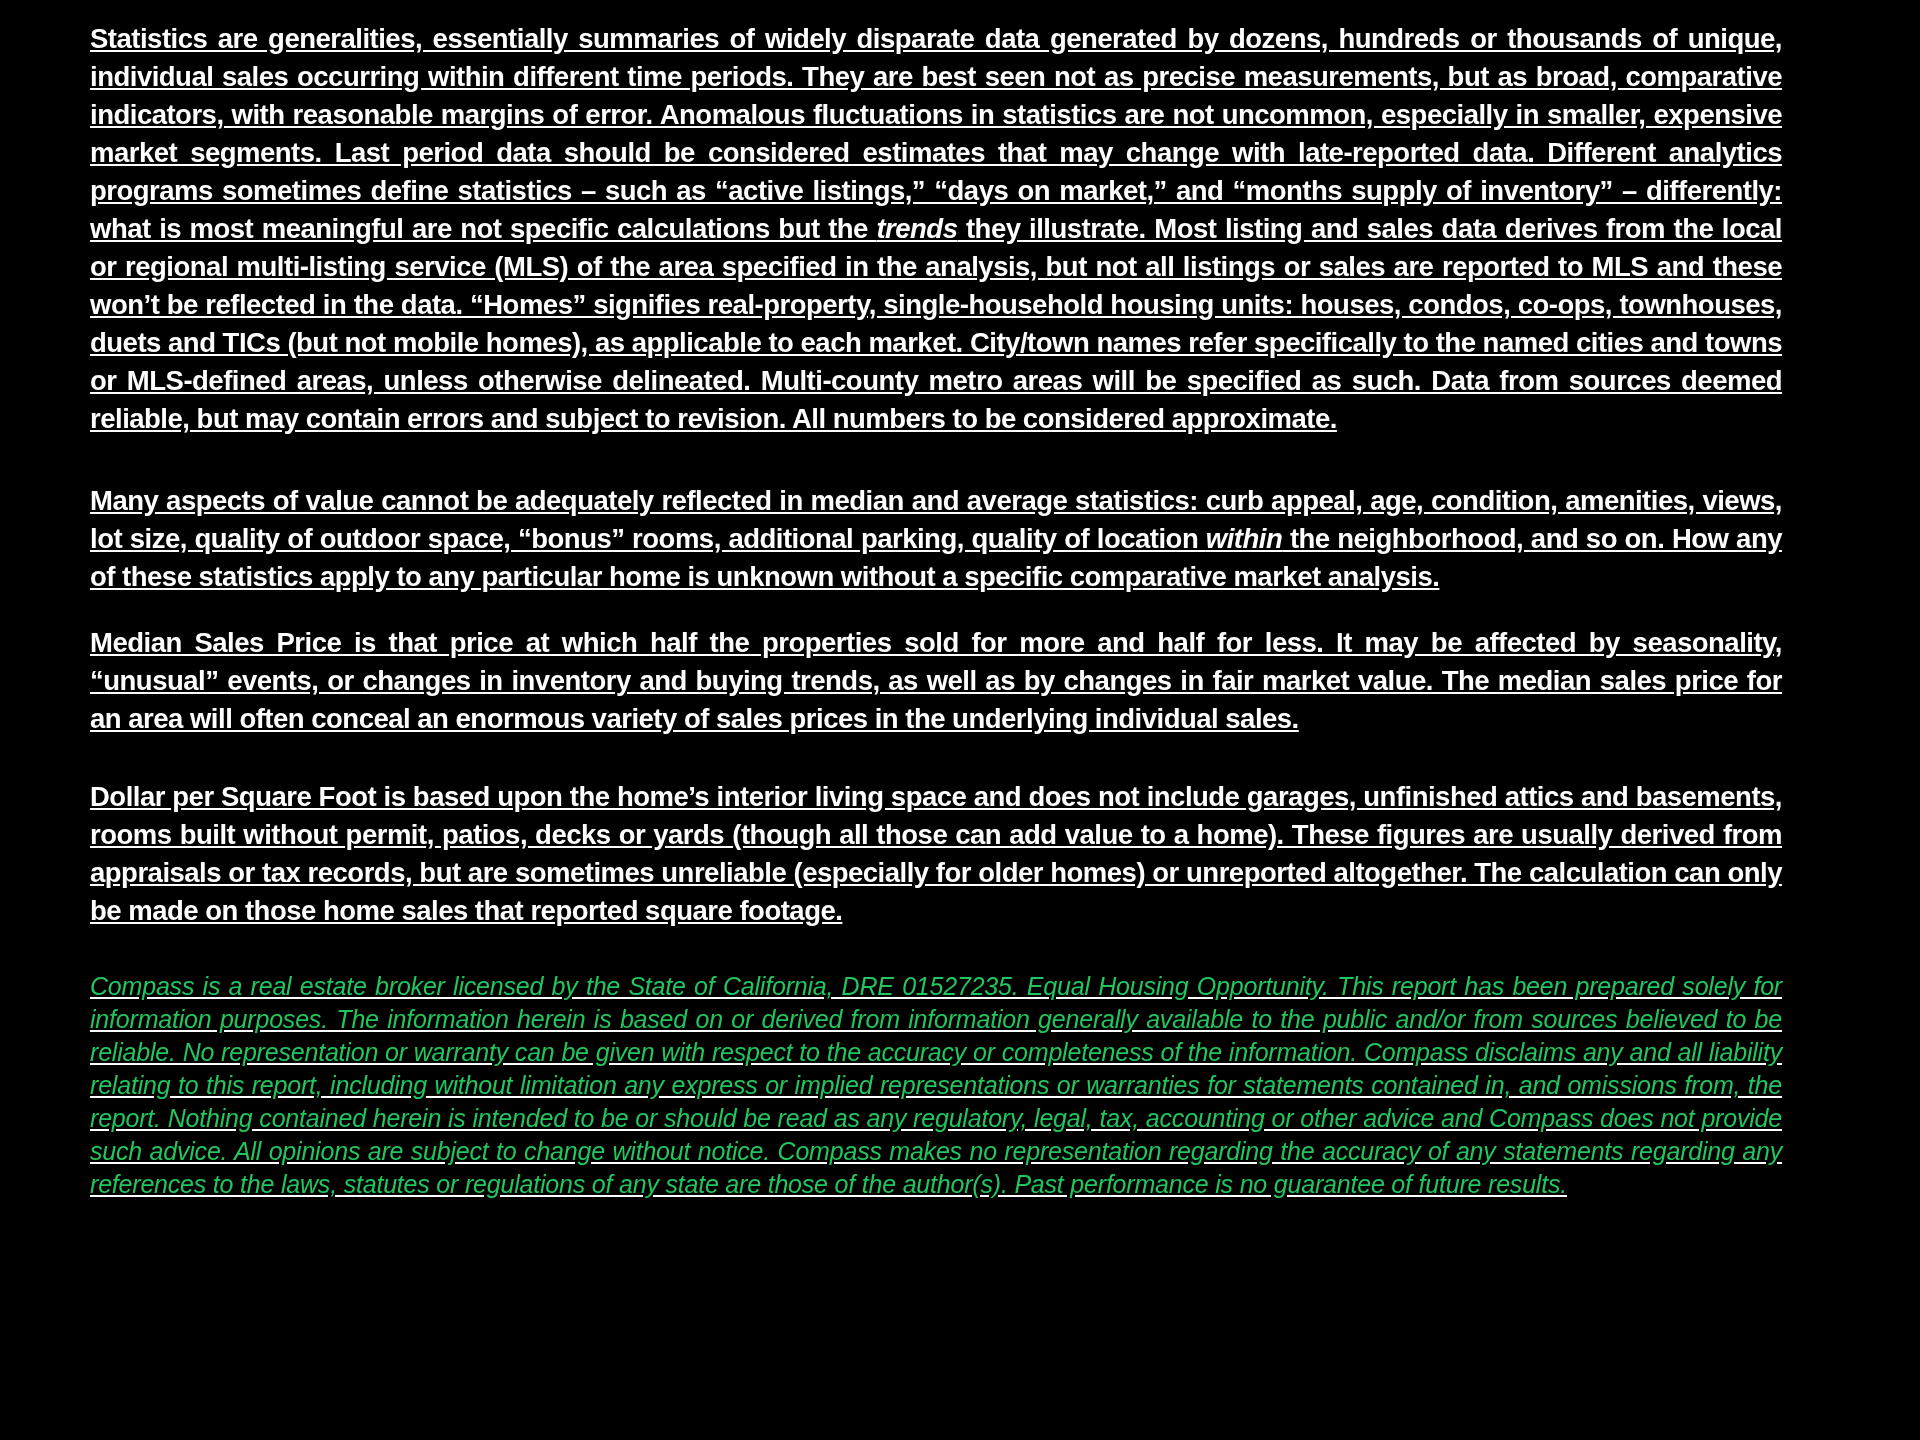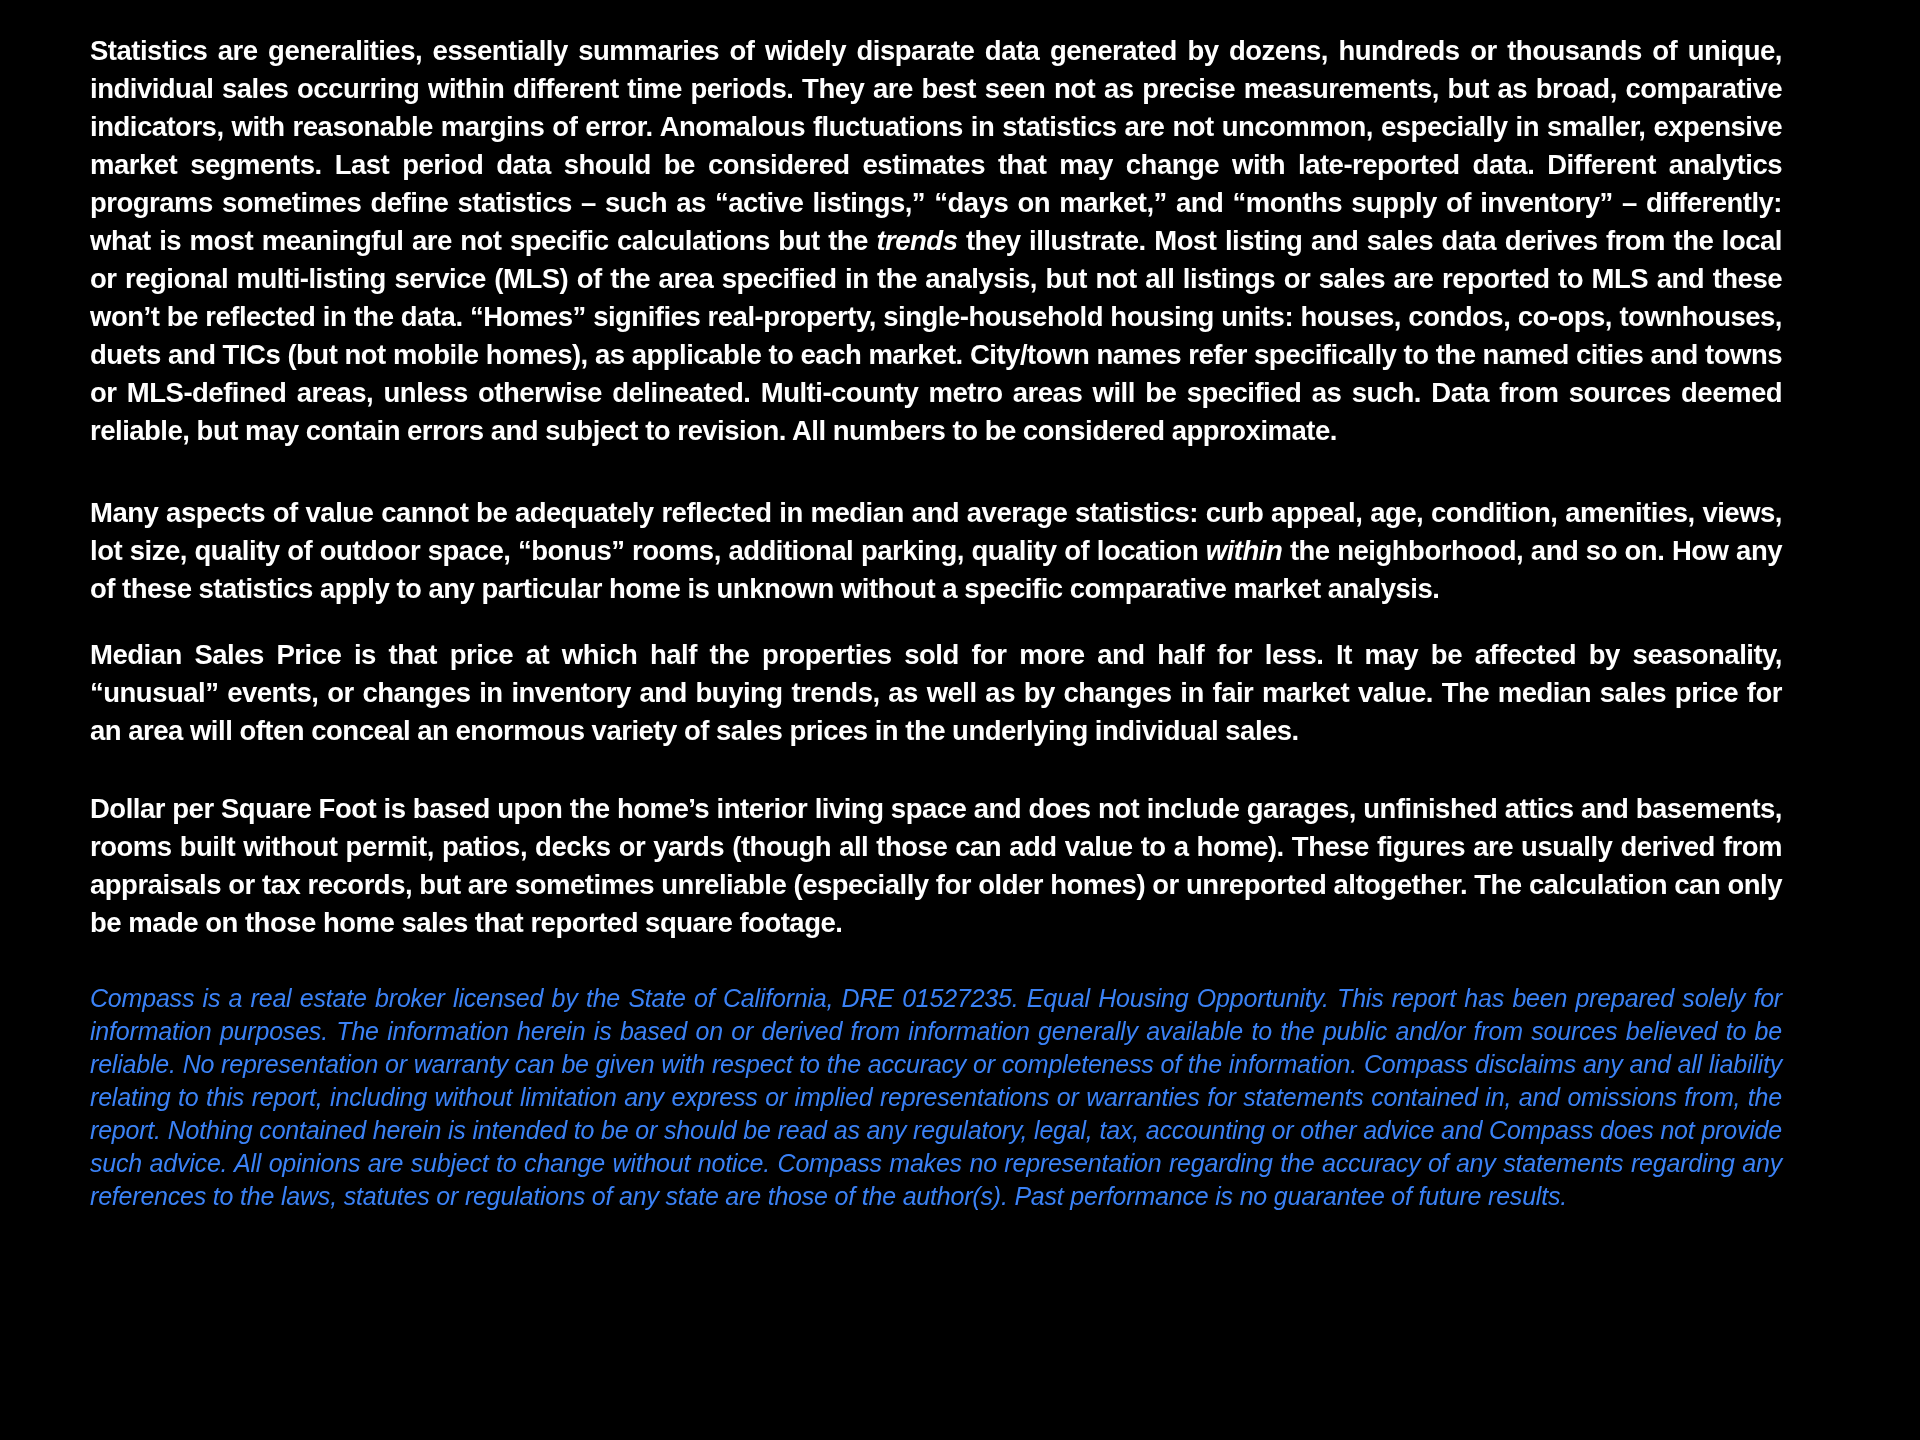--- a/index.html
+++ b/index.html
@@ -17,23 +17,24 @@
   .page {
     position: absolute;
     top: 0;
     left: 0;
     width: 1920px;
     height: 1440px;
     background: #000000;
   }
   .textblock {
     position: absolute;
-    top: 32px;
+    top: 20px;
     left: 90px;
     width: 1692px;
+    text-decoration: underline;
   }
   p { margin: 0; }
   .para-bold {
     font-weight: bold;
     font-size: 27.5px;
     line-height: 38px;
     letter-spacing: -0.5px;
     text-align: justify;
     color: #FFFFFF;
   }
@@ -53,21 +54,21 @@
     margin-bottom: 45px;
     color: #FFFFFF;
   }
   .para-legal {
     font-style: italic;
     font-weight: normal;
     font-size: 25px;
     line-height: 33px;
     letter-spacing: -0.2px;
     text-align: justify;
-    color: #3b82f6;
+    color: #22c55e;
   }
 </style>
 </head>
 <body style="background: rgb(0, 0, 0); color: rgb(255, 255, 255);">
 
 <div class="page">
   <div class="textblock">
 
     <p class="para-bold gap-large"><span>Statistics are generalities, essentially summaries of widely disparate data generated by dozens, hundreds or thousands of unique, individual sales occurring within different time periods. They are best seen not as precise measurements, but as broad, comparative indicators, with reasonable margins of error. Anomalous fluctuations in statistics are not uncommon, especially in smaller, expensive market segments. Last period data should be considered estimates that may change with late-reported data. Different analytics programs sometimes define statistics – such as “active listings,” “days on market,” and “months supply of inventory” – differently: what is most meaningful are not specific calculations but the </span><i>trends</i><span> they illustrate. Most listing and sales data derives from the local or regional multi-listing service (MLS) of the area specified in the analysis, but not all listings or sales are reported to MLS and these won’t be reflected in the data. “Homes” signifies real-property, single-household housing units: houses, condos, co-ops, townhouses, duets and TICs (but not mobile homes), as applicable to each market. City/town names refer specifically to the named cities and towns or MLS-defined areas, unless otherwise delineated. Multi-county metro areas will be specified as such. Data from sources deemed reliable, but may contain errors and subject to revision. All numbers to be considered approximate.</span></p>
 

